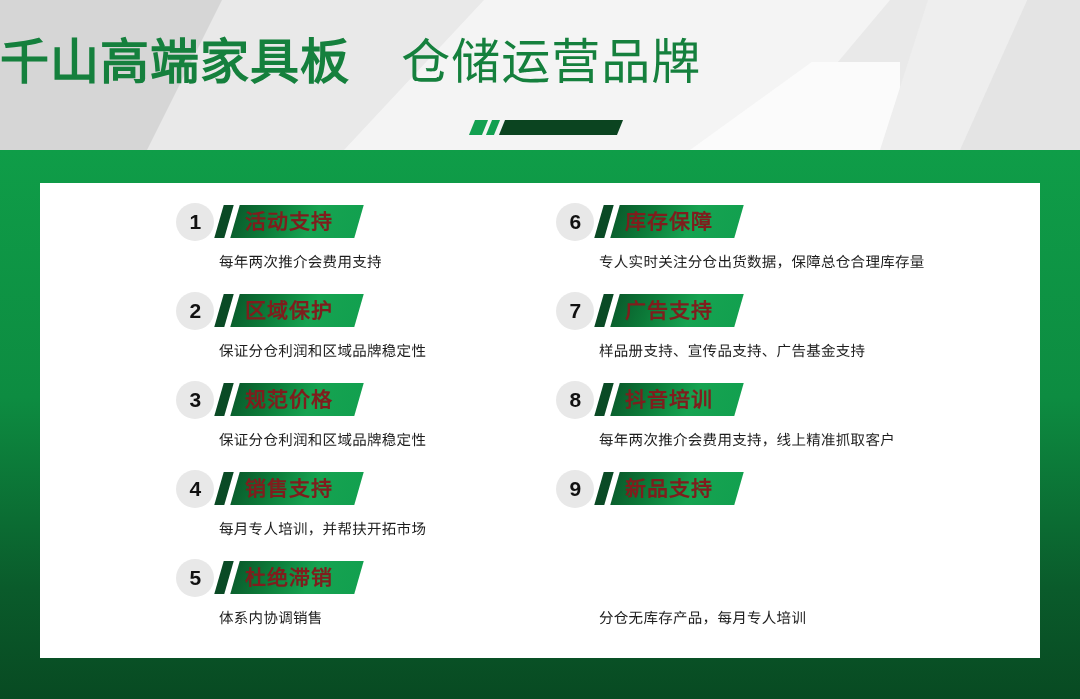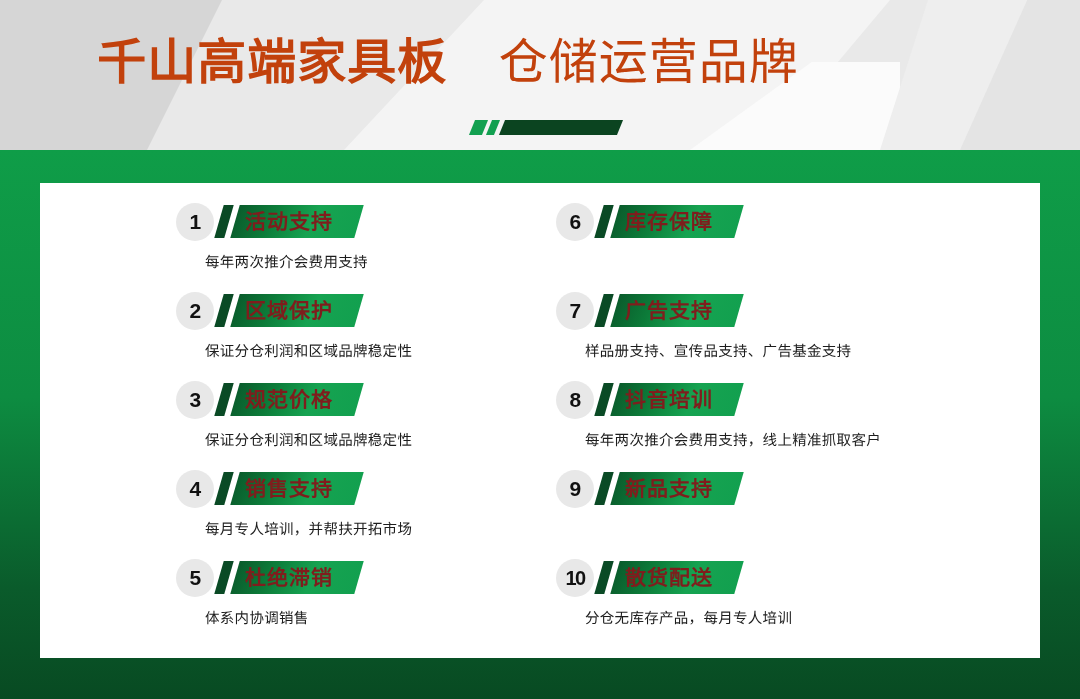--- a/index.html
+++ b/index.html
@@ -81,25 +81,24 @@
     height: 150px;
     background: #e4e4e4;
     clip-path: polygon(56% 0, 100% 0, 100% 100%, 0 100%);
   }
 
   .title {
     position: absolute;
     left: 0;
     top: 36px;
     width: 896px;
-    text-align: center;
     font-size: 49px;
     font-weight: 700;
     letter-spacing: 1px;
-    color: #c2410c;
+    color: #15803d;
     white-space: nowrap;
     line-height: 1.1;
   }
   .title .title-gap {
     display: inline-block;
     width: 22px;
   }
   .title-sub {
     font-weight: 400;
   }
@@ -226,21 +225,21 @@
     font-size: 21px;
     font-weight: 700;
     letter-spacing: 1px;
     white-space: nowrap;
     z-index: 2;
     padding-right: 14px;
   }
 
   .item-desc {
     position: absolute;
-    left: 29px;
+    left: 43px;
     top: 47px;
     font-size: 14.5px;
     color: #1d1d1d;
     white-space: nowrap;
     letter-spacing: 0.3px;
   }
 </style>
 </head>
 <body>
 
@@ -338,20 +337,21 @@
 
       <div class="item">
         <div class="item-head">
           <div class="badge">6</div>
           <div class="tag">
             <span class="tag-sliver"></span>
             <span class="tag-body" style="width: 124px;"></span>
             <span class="tag-label">库存保障</span>
           </div>
         </div>
+        <div class="item-desc">专人实时关注分仓出货数据，保障总仓合理库存量</div>
       </div>
 
       <div class="item">
         <div class="item-head">
           <div class="badge">7</div>
           <div class="tag">
             <span class="tag-sliver"></span>
             <span class="tag-body" style="width: 124px;"></span>
             <span class="tag-label">广告支持</span>
           </div>
@@ -376,27 +376,19 @@
           <div class="badge">9</div>
           <div class="tag">
             <span class="tag-sliver"></span>
             <span class="tag-body" style="width: 124px;"></span>
             <span class="tag-label">新品支持</span>
           </div>
         </div>
       </div>
 
       <div class="item">
-        <div class="item-head">
-          <div class="badge wide">10</div>
-          <div class="tag">
-            <span class="tag-sliver"></span>
-            <span class="tag-body" style="width: 124px;"></span>
-            <span class="tag-label">散货配送</span>
-          </div>
-        </div>
         <div class="item-desc">分仓无库存产品，每月专人培训</div>
       </div>
 
     </div>
 
   </div>
 </div>
 
 </body></html>

